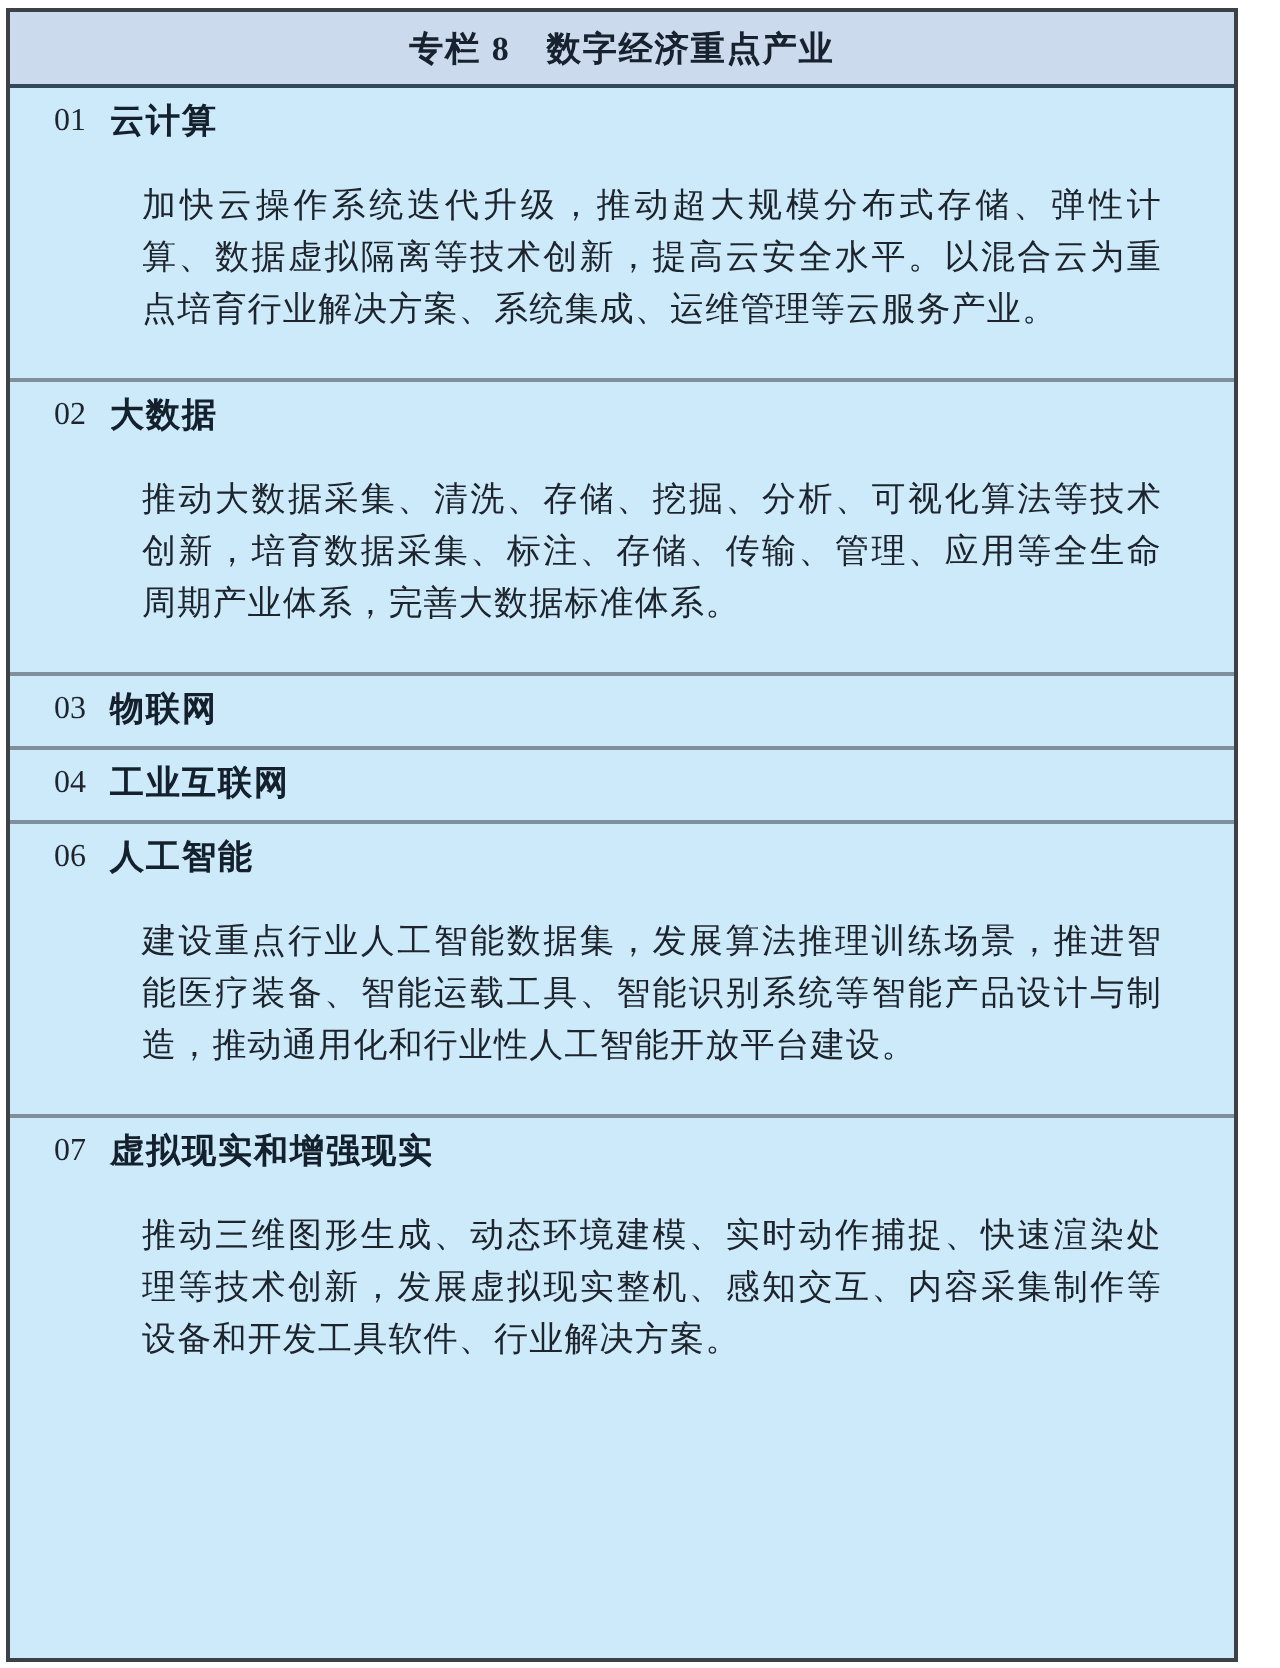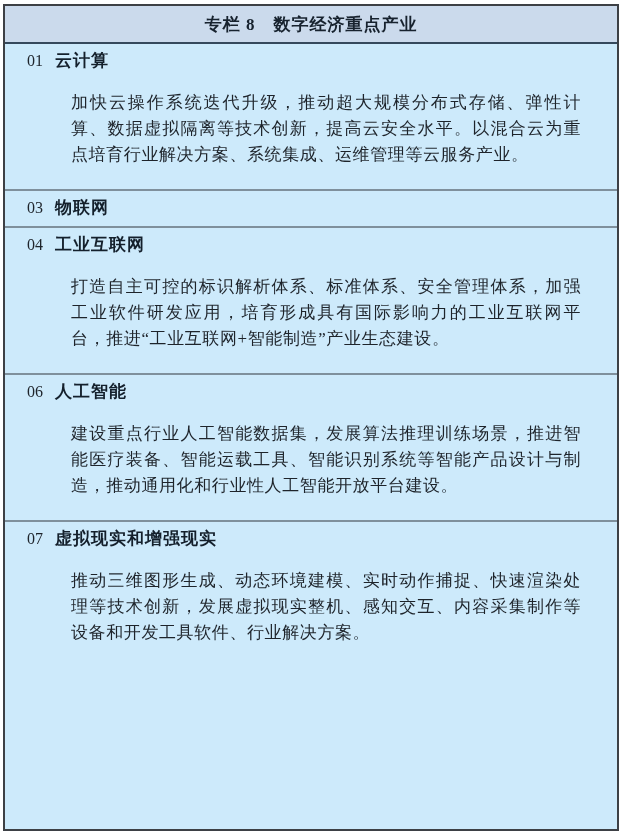--- a/index.html
+++ b/index.html
@@ -88,34 +88,40 @@
     <div class="rows">
 
       <div class="row">
         <div class="row-head">
           <span class="num">01</span>
           <span class="row-title">云计算</span>
         </div>
         <p class="row-body">加快云操作系统迭代升级，推动超大规模分布式存储、弹性计算、数据虚拟隔离等技术创新，提高云安全水平。以混合云为重点培育行业解决方案、系统集成、运维管理等云服务产业。</p>
       </div>
 
+      <div class="row">
+        <div class="row-head">
+          <span class="num">02</span>
+          <span class="row-title">大数据</span>
+        </div>
+        <p class="row-body">推动大数据采集、清洗、存储、挖掘、分析、可视化算法等技术创新，培育数据采集、标注、存储、传输、管理、应用等全生命周期产业体系，完善大数据标准体系。</p>
+      </div>
 
       <div class="row">
         <div class="row-head">
           <span class="num">03</span>
           <span class="row-title">物联网</span>
         </div>
       </div>
 
       <div class="row">
         <div class="row-head">
           <span class="num">04</span>
           <span class="row-title">工业互联网</span>
         </div>
-        <p class="row-body">打造自主可控的标识解析体系、标准体系、安全管理体系，加强工业软件研发应用，培育形成具有国际影响力的工业互联网平台，推进“工业互联网+智能制造”产业生态建设。</p>
       </div>
 
 
       <div class="row">
         <div class="row-head">
           <span class="num">06</span>
           <span class="row-title">人工智能</span>
         </div>
         <p class="row-body">建设重点行业人工智能数据集，发展算法推理训练场景，推进智能医疗装备、智能运载工具、智能识别系统等智能产品设计与制造，推动通用化和行业性人工智能开放平台建设。</p>
       </div>

